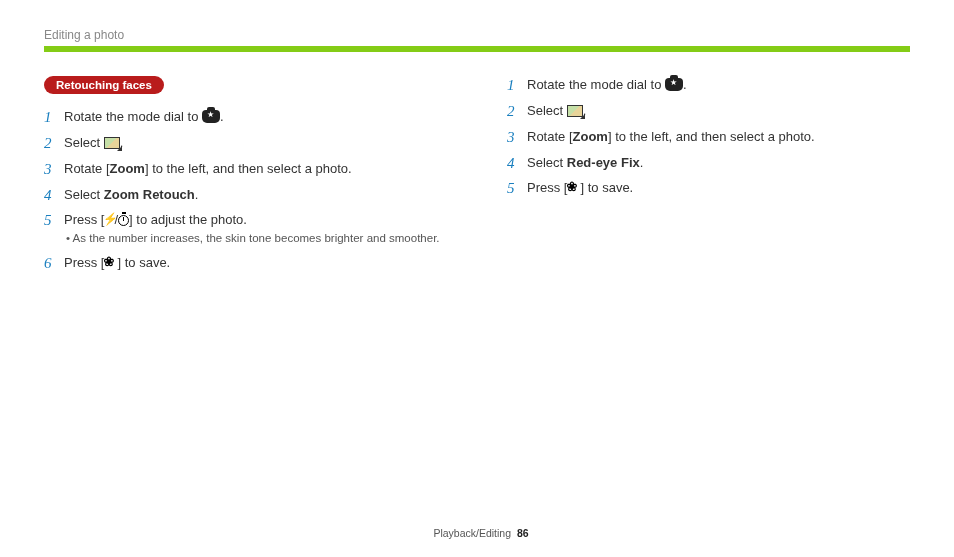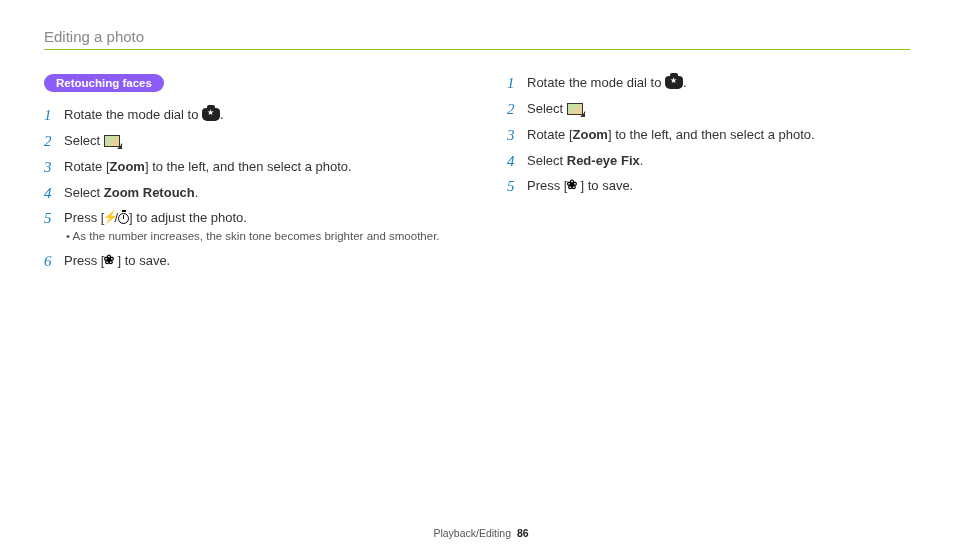--- a/index.html
+++ b/index.html
@@ -10,36 +10,36 @@
     width: 954px;
     height: 557px;
     background: #fff;
     position: relative;
   }
   .page {
     padding: 28px 44px 0 44px;
   }
   .page-title {
     color: #888;
-    font-size: 15px;
+    font-size: 12px;
     font-weight: 400;
     padding-bottom: 4px;
-    border-bottom: 1px solid #84cc16;
+    border-bottom: 6px solid #84cc16;
     margin-bottom: 24px;
   }
   .columns {
     display: flex;
     gap: 60px;
   }
   .col {
     flex: 1;
   }
   .pill {
     display: inline-block;
-    background: #8b5cf6;
+    background: #b91c1c;
     color: #fff;
     font-size: 11.5px;
     font-weight: 600;
     padding: 3px 12px;
     border-radius: 10px;
     margin-bottom: 14px;
   }
   ol.steps {
     list-style: none;
     counter-reset: step;

